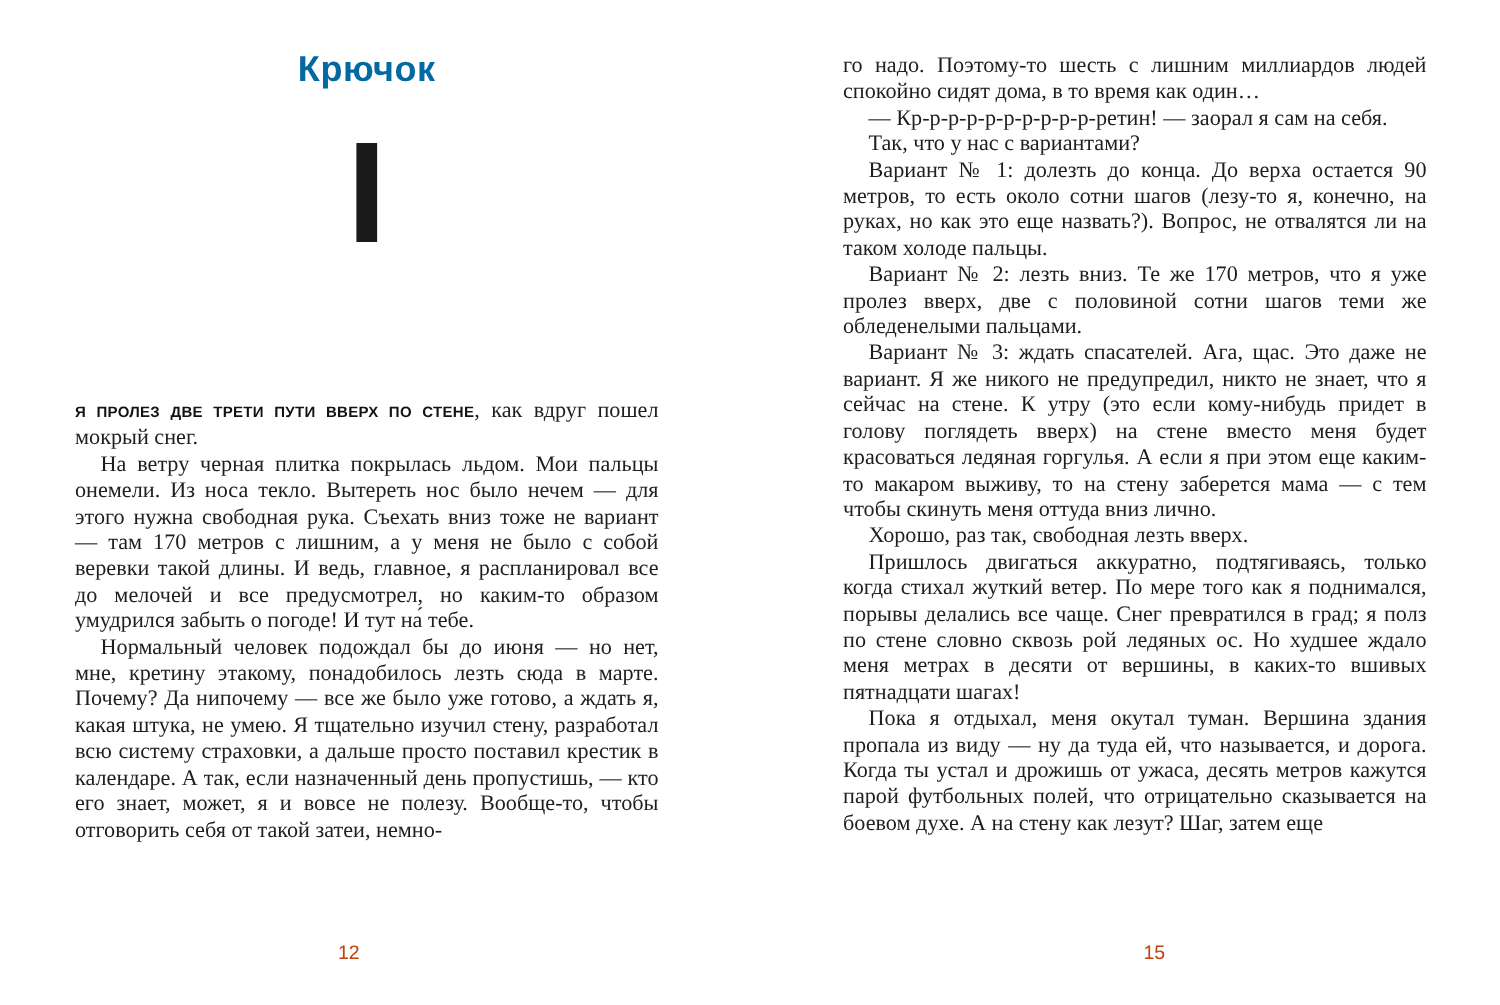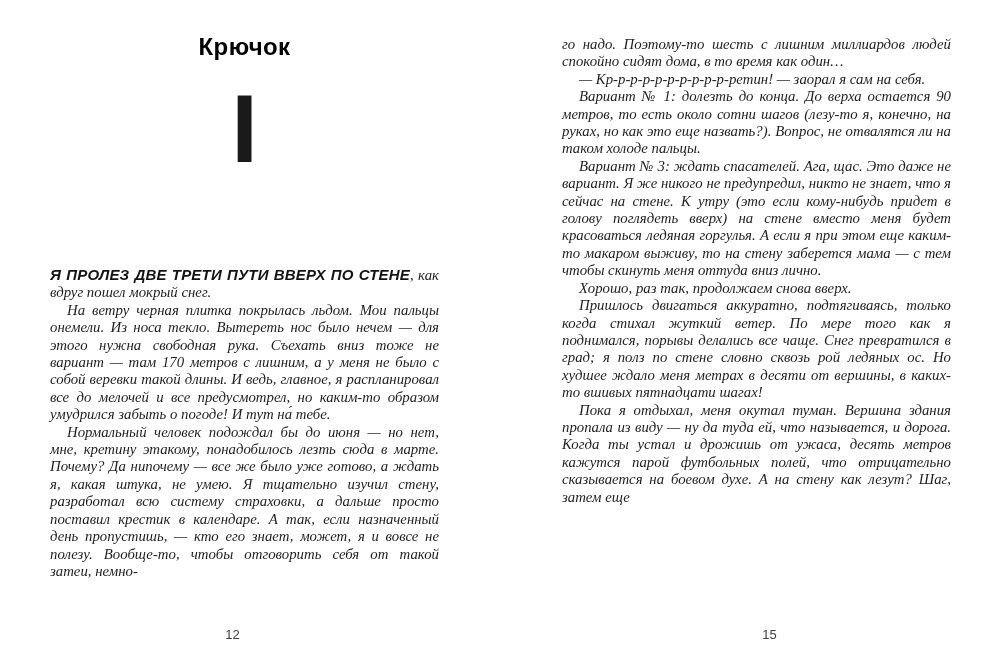--- a/index.html
+++ b/index.html
@@ -32,21 +32,21 @@
     top: 33px;
     left: 0;
     width: 100%;
     margin: 0;
     text-align: center;
     font-family: "Liberation Sans", sans-serif;
     font-weight: 700;
     font-size: 24px;
     line-height: 1.15;
     letter-spacing: 0.4px;
-    color: #000000;
+    color: #0369a1;
   }
   .chapter-number {
     position: absolute;
     top: 81px;
     left: 0;
     width: 100%;
     height: 96px;
     text-align: center;
     font-family: "Liberation Sans", sans-serif;
     font-weight: 700;
@@ -56,46 +56,45 @@
   }
   .body-text {
     position: absolute;
     left: 0;
     width: 100%;
     font-size: 14.8px;
     line-height: 17.4px;
     text-align: justify;
     text-justify: inter-word;
     hyphens: auto;
-    font-style: italic;
     -webkit-hyphens: auto;
   }
   .page-left  .body-text { top: 266px; }
   .page-right .body-text { top: 36px; }
   .para {
     margin: 0;
     text-indent: 17px;
   }
   .para.no-indent { text-indent: 0; }
   .lead-in {
     font-family: "Liberation Sans", sans-serif;
     font-weight: 700;
-    font-size: 15px;
+    font-size: 10px;
     letter-spacing: 0.2px;
     color: #131313;
   }
   .folio {
     position: absolute;
     top: 627px;
     left: 0;
     width: 100%;
     text-align: center;
     font-family: "Liberation Sans", sans-serif;
     font-size: 13px;
-    color: #404040;
+    color: #c2410c;
   }
   .page-left  .folio { transform: translateX(-12px); }
   .page-right .folio { transform: translateX(13px); }
 </style>
 </head>
 <body>
 
 <div class="spread">
 
   <section class="page page-left">
@@ -109,23 +108,25 @@
       <p class="para">Нормальный человек подождал бы до июня — но нет, мне, кретину этакому, понадобилось лезть сюда в марте. Почему? Да нипочему — все же было уже готово, а ждать я, какая штука, не умею. Я тщательно изучил стену, разработал всю систему страховки, а дальше просто поставил крестик в календаре. А так, если назначенный день пропустишь, — кто его знает, может, я и вовсе не полезу. Вообще-то, чтобы отговорить себя от такой затеи, немно-</p>
     </div>
 
     <div class="folio">12</div>
   </section>
 
   <section class="page page-right">
     <div class="body-text">
       <p class="para no-indent">го надо. Поэтому-то шесть с лишним миллиардов людей спокойно сидят дома, в то время как один…</p>
       <p class="para">— Кр-р-р-р-р-р-р-р-р-р-ретин! — заорал я сам на себя.</p>
+      <p class="para">Так, что у нас с вариантами?</p>
       <p class="para">Вариант № 1: долезть до конца. До верха остается 90 метров, то есть около сотни шагов (лезу-то я, конечно, на руках, но как это еще назвать?). Вопрос, не отвалятся ли на таком холоде пальцы.</p>
+      <p class="para">Вариант № 2: лезть вниз. Те же 170 метров, что я уже пролез вверх, две с половиной сотни шагов теми же обледенелыми пальцами.</p>
       <p class="para">Вариант № 3: ждать спасателей. Ага, щас. Это даже не вариант. Я же никого не предупредил, никто не знает, что я сейчас на стене. К утру (это если кому-нибудь придет в голову поглядеть вверх) на стене вместо меня будет красоваться ледяная горгулья. А если я при этом еще каким-то макаром выживу, то на стену заберется мама — с тем чтобы скинуть меня оттуда вниз лично.</p>
-      <p class="para">Хорошо, раз так, продолжаем снова вверх.</p>
+      <p class="para">Хорошо, раз так, свободная лезть вверх.</p>
       <p class="para">Пришлось двигаться аккуратно, подтягиваясь, только когда стихал жуткий ветер. По мере того как я поднимался, порывы делались все чаще. Снег превратился в град; я полз по стене словно сквозь рой ледяных ос. Но худшее ждало меня метрах в десяти от вершины, в каких-то вшивых пятнадцати шагах!</p>
       <p class="para">Пока я отдыхал, меня окутал туман. Вершина здания пропала из виду — ну да туда ей, что называется, и дорога. Когда ты устал и дрожишь от ужаса, десять метров кажутся парой футбольных полей, что отрицательно сказывается на боевом духе. А на стену как лезут? Шаг, затем еще</p>
     </div>
 
     <div class="folio">15</div>
   </section>
 
 </div>
 
 </body></html>

